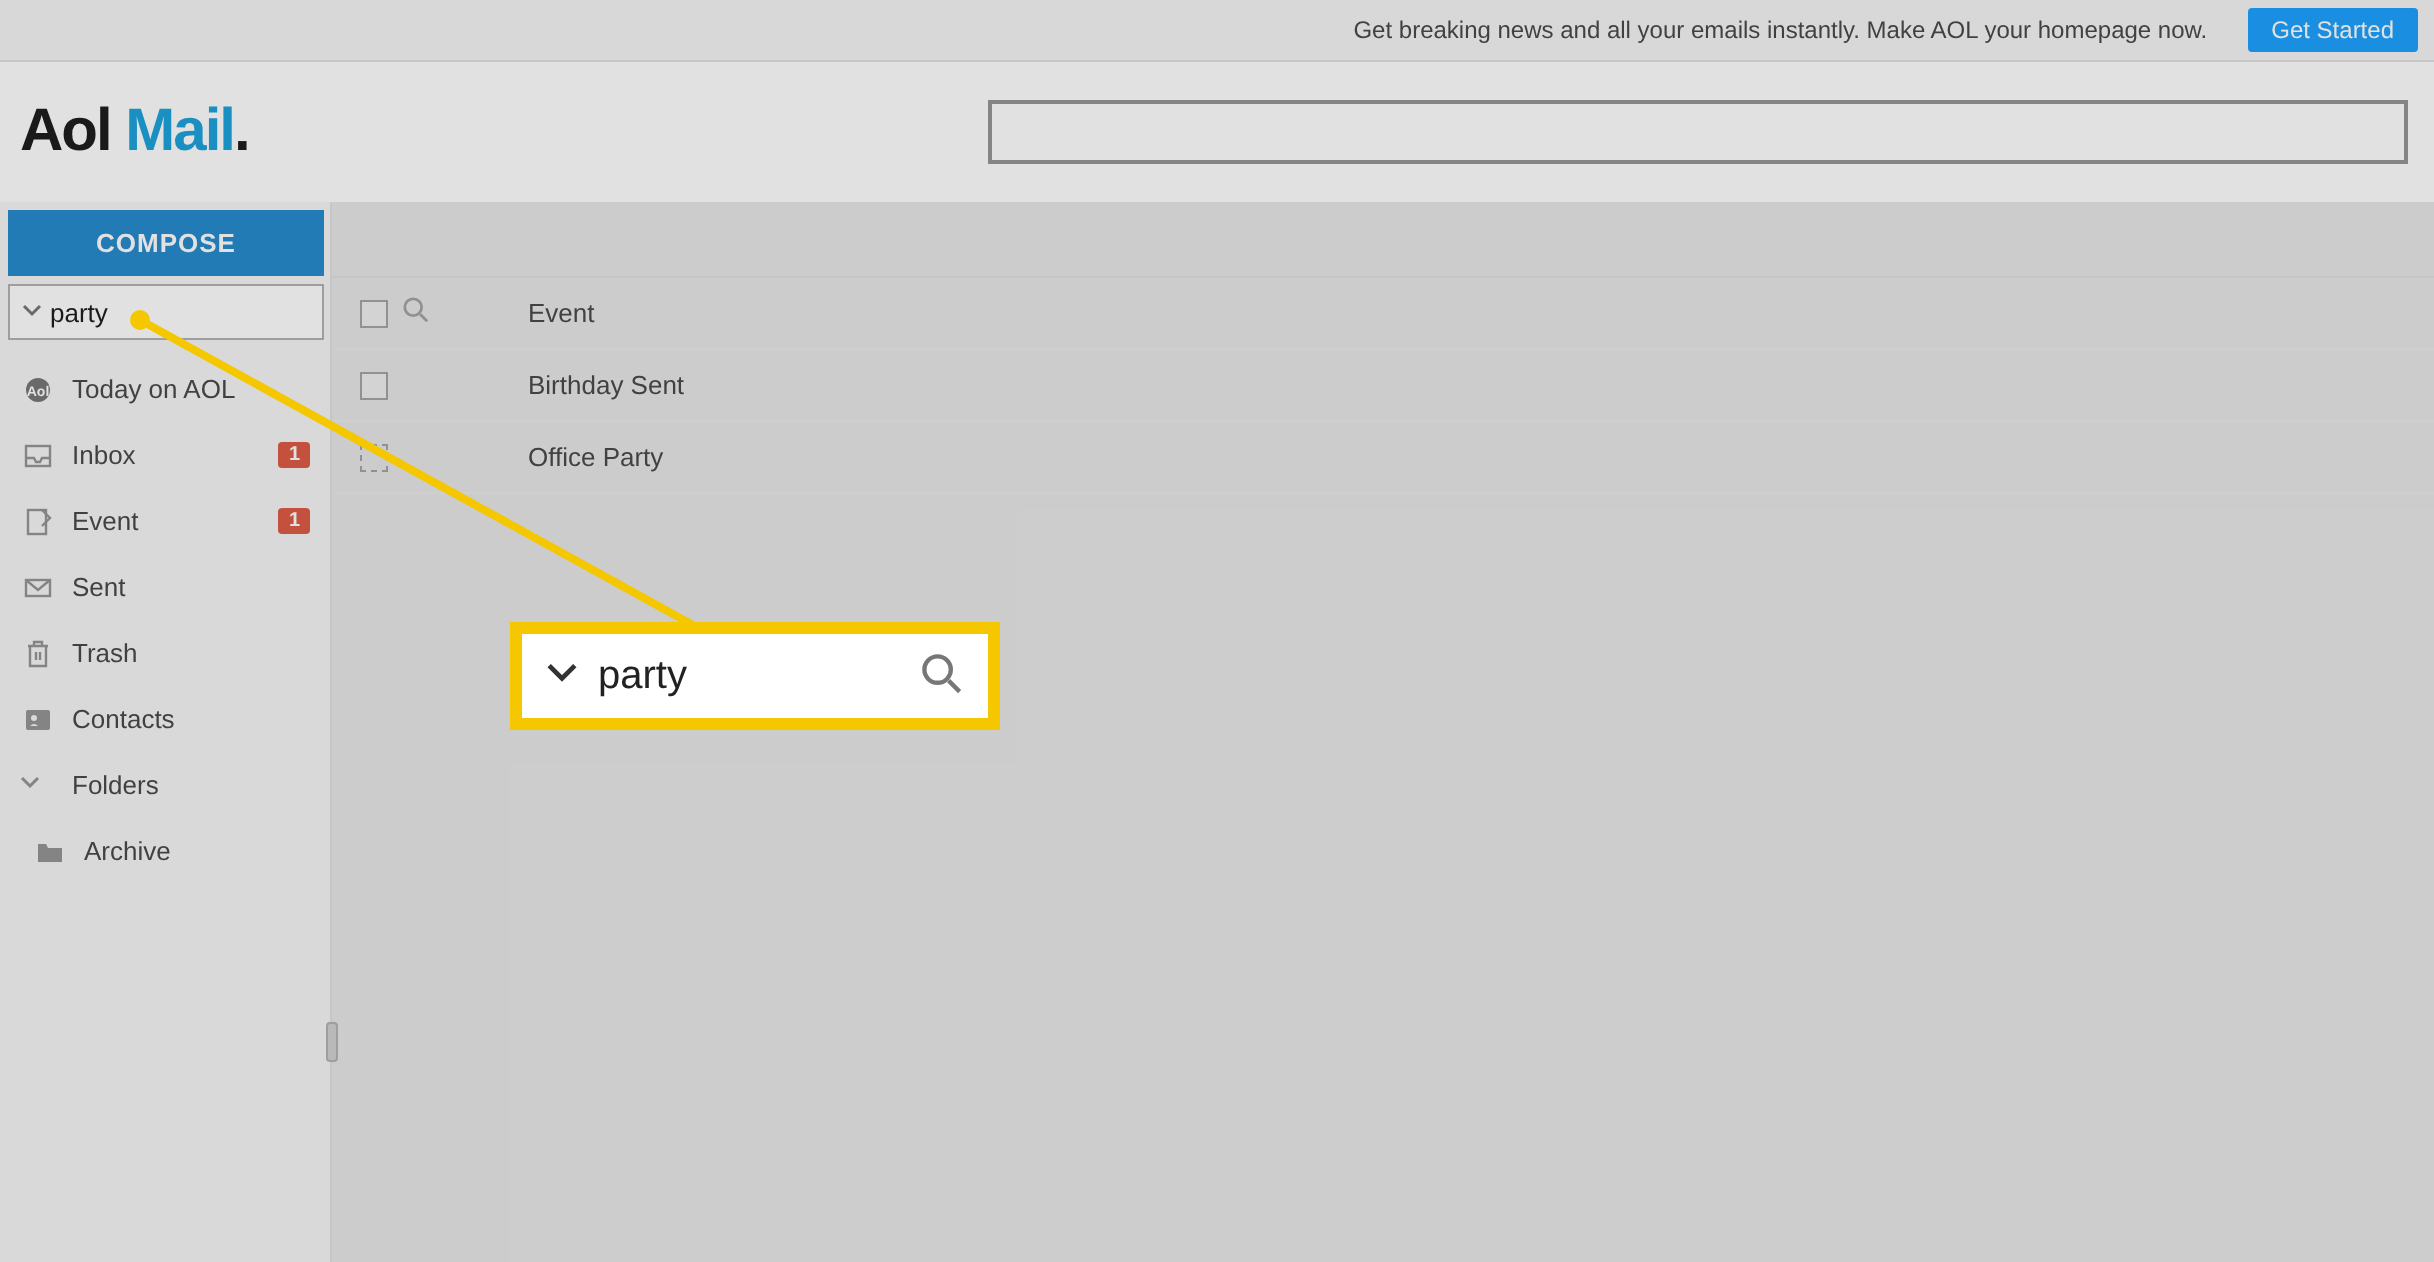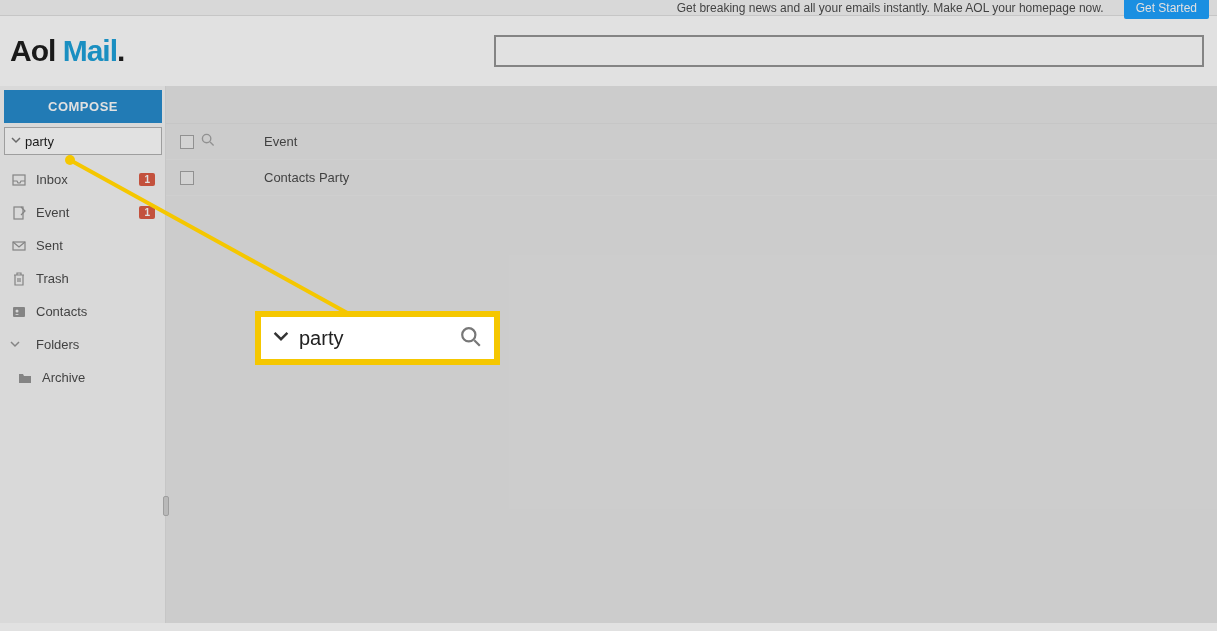--- a/index.html
+++ b/index.html
@@ -16,21 +16,21 @@
     
     .dim-overlay {
       position: absolute;
       top: 0; left: 0; right: 0; bottom: 0;
       background: rgba(120,120,120,0.22);
       pointer-events: none;
       z-index: 50;
     }
     
     .top-banner {
-      height: 16px;
+      height: 31px;
       background: #f4f4f4;
       border-bottom: 1px solid #ddd;
       display: flex;
       align-items: center;
       justify-content: flex-end;
       padding: 0 8px;
       font-size: 12px;
       color: #333;
     }
     .top-banner .msg { margin-right: 20px; }
@@ -266,20 +266,29 @@
         <svg class="mag-icon" viewBox="0 0 20 20">
             <circle cx="8" cy="8" r="6"></circle>
             <line x1="13" y1="13" x2="18" y2="18"></line>
           </svg>
       </span>
     </div>
 
     <ul class="nav-list">
       <li class="nav-item">
         <span class="ico">
+          <svg width="14" height="14" viewBox="0 0 14 14">
+              <circle cx="7" cy="7" r="6" fill="#666"></circle>
+              <text x="7" y="10" font-size="7" text-anchor="middle" fill="#fff" font-weight="bold">Aol</text>
+            </svg>
+        </span>
+        <span>Today on AOL</span>
+      </li>
+      <li class="nav-item">
+        <span class="ico">
           <svg width="14" height="14" viewBox="0 0 14 14" fill="none" stroke="#888" stroke-width="1.2">
               <rect x="1" y="2" width="12" height="10"></rect>
               <path d="M1 8 L5 8 L6 10 L8 10 L9 8 L13 8"></path>
             </svg>
         </span>
         <span>Inbox</span>
         <span class="badge">1</span>
       </li>
       <li class="nav-item">
         <span class="ico">
@@ -341,21 +350,25 @@
 
   <div class="content">
     <div class="content-header"></div>
     <div class="event-list">
       <div class="event-row header-row">
         <div class="chk"></div>
         <span>Event</span>
       </div>
       <div class="event-row">
         <div class="chk"></div>
-        <span>Contacts Party</span>
+        <span>Birthday Sent</span>
+      </div>
+      <div class="event-row office">
+        <div class="chk"></div>
+        <span>Office Party</span>
       </div>
     </div>
   </div>
 </div>
 
 <div class="dim-overlay"></div>
 
 <svg class="callout-line" width="1217" height="631" style="left:0;top:0">
   <line x1="70" y1="160" x2="360" y2="320" stroke="#f5c700" stroke-width="4"></line>
   <circle cx="70" cy="160" r="5" fill="#f5c700"></circle>

